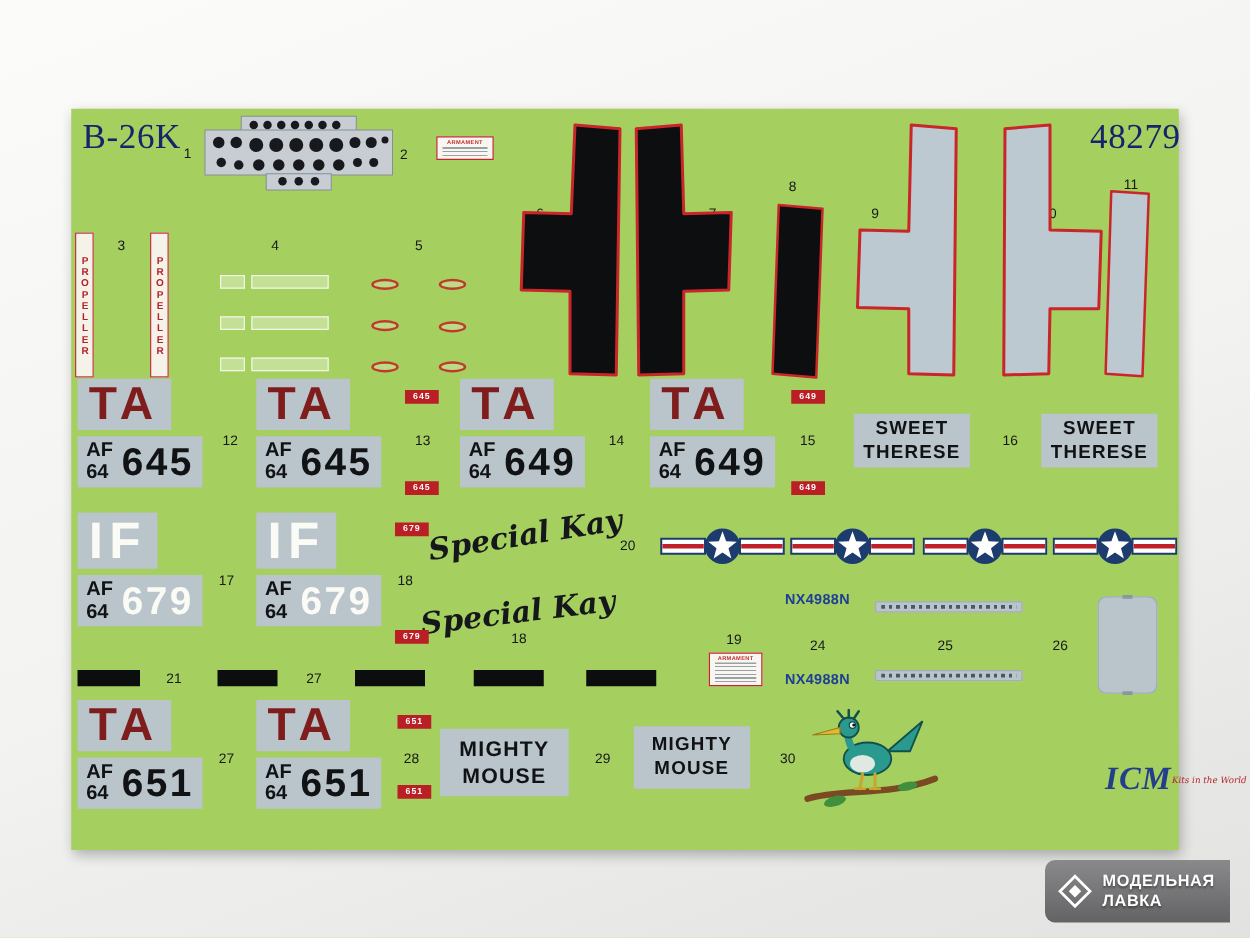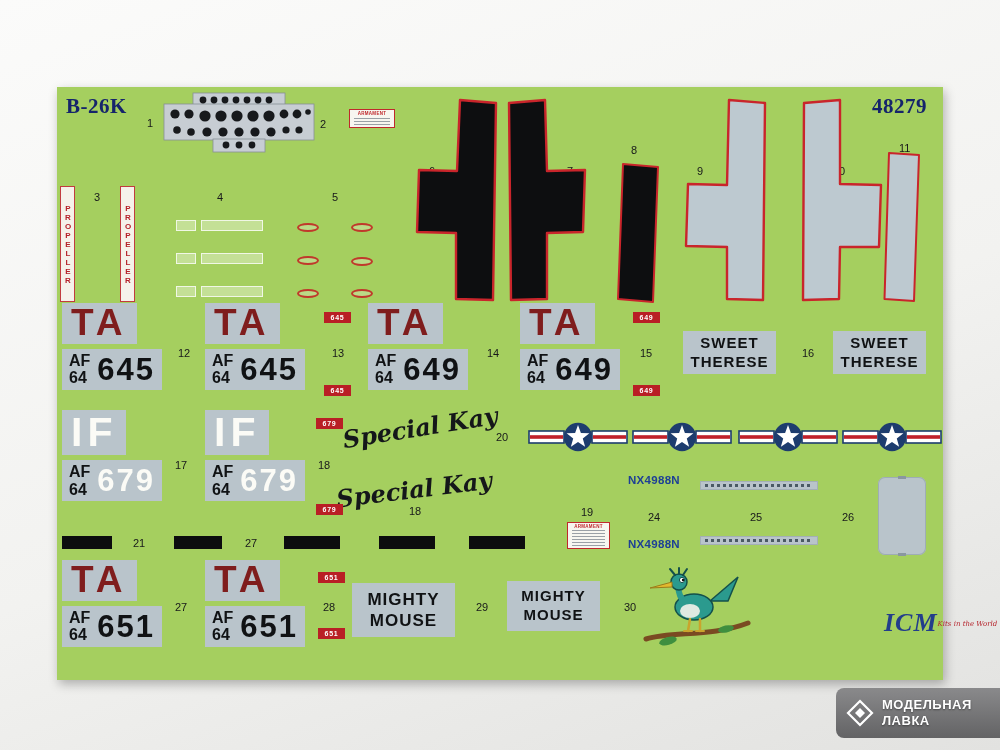--- a/index.html
+++ b/index.html
@@ -2,22 +2,22 @@
 <html><head>
 <meta charset="utf-8">
 <style>
   * { margin:0; padding:0; box-sizing:border-box; }
   html,body { font-family:"Liberation Sans", sans-serif; }
   .canvas { position:relative; width:1000px; height:750px; overflow:hidden;
             background:linear-gradient(160deg,#fbfbfa 0%,#f2f2f0 55%,#e2e2e0 100%); }
   .abs { position:absolute; }
   .sheet { position:absolute; left:57px; top:87px; width:886px; height:593px;
            background:#a5cf5f; box-shadow:2px 4px 10px rgba(0,0,0,0.28); }
-  .title { position:absolute; font-family:"Liberation Serif", serif; font-weight:bold;
-           font-size:21px; color:#15246b; letter-spacing:0.5px; }
+  .title { position:absolute; font-family:"Liberation Serif", serif; font-weight:normal;
+           font-size:28px; color:#15246b; letter-spacing:0.5px; }
   .num { position:absolute; font-size:11px; color:#17181a; }
 
   .armament { position:absolute; width:46px; height:19px; background:#f7f6f0;
               border:1.6px solid #c0282c; display:flex; flex-direction:column;
               align-items:center; padding-top:1px; }
   .arm-title { font-size:4.5px; color:#c0282c; font-weight:bold; letter-spacing:0.3px; line-height:1.2; }
   .arm-lines { width:80%; flex:1; margin:1px 0 2px;
                background:repeating-linear-gradient(0deg,#9aa0a6 0 1px,transparent 1px 3px); }
 
   .prop { position:absolute; width:15px; height:116px; background:#f5f2ea;
@@ -63,21 +63,21 @@
   .panel26 { position:absolute; left:878px; top:477px; width:48px; height:78px;
              background:#b9c4cb; border-radius:7px; box-shadow:inset 0 0 0 1px #9eadb5; }
   .panel26 i { position:absolute; width:8px; height:3px; background:#8a97a0; left:20px; }
 
   .icm { position:absolute; display:flex; flex-direction:row; align-items:center; }
   .icm-text { font-family:"Liberation Serif", serif; font-weight:900; font-style:italic;
               font-size:26px; color:#233e8b; letter-spacing:1px; line-height:1; }
   .icm-tag { font-family:"DejaVu Serif", serif; font-style:italic; font-size:7px;
              color:#b5222a; margin-top:2px; white-space:nowrap; }
 
-  .wm { position:absolute; left:836px; top:688px; width:164px; height:50px;
+  .wm { position:absolute; left:836px; top:688px; width:148px; height:50px;
         background:linear-gradient(180deg,rgba(130,130,132,0.92),rgba(88,88,90,0.92));
         border-radius:8px 0 0 8px; display:flex; align-items:center; padding:0 10px; gap:8px; }
   .wm-text { display:flex; flex-direction:column; color:#fff; font-weight:700; font-size:13px;
              letter-spacing:0.5px; line-height:1.25; text-shadow:0 1px 2px rgba(0,0,0,0.45); }
 </style>
 </head>
 <body>
 
 <div class="canvas">
 

